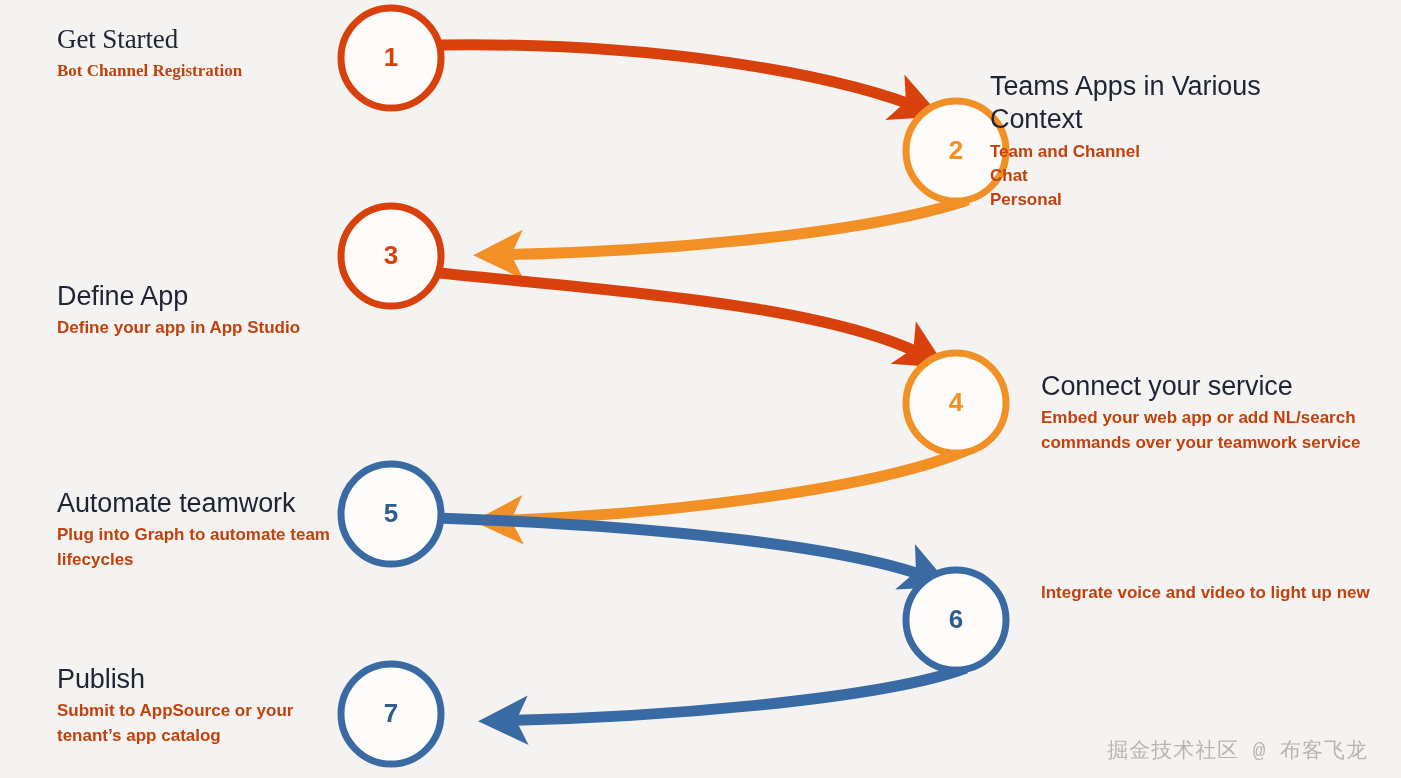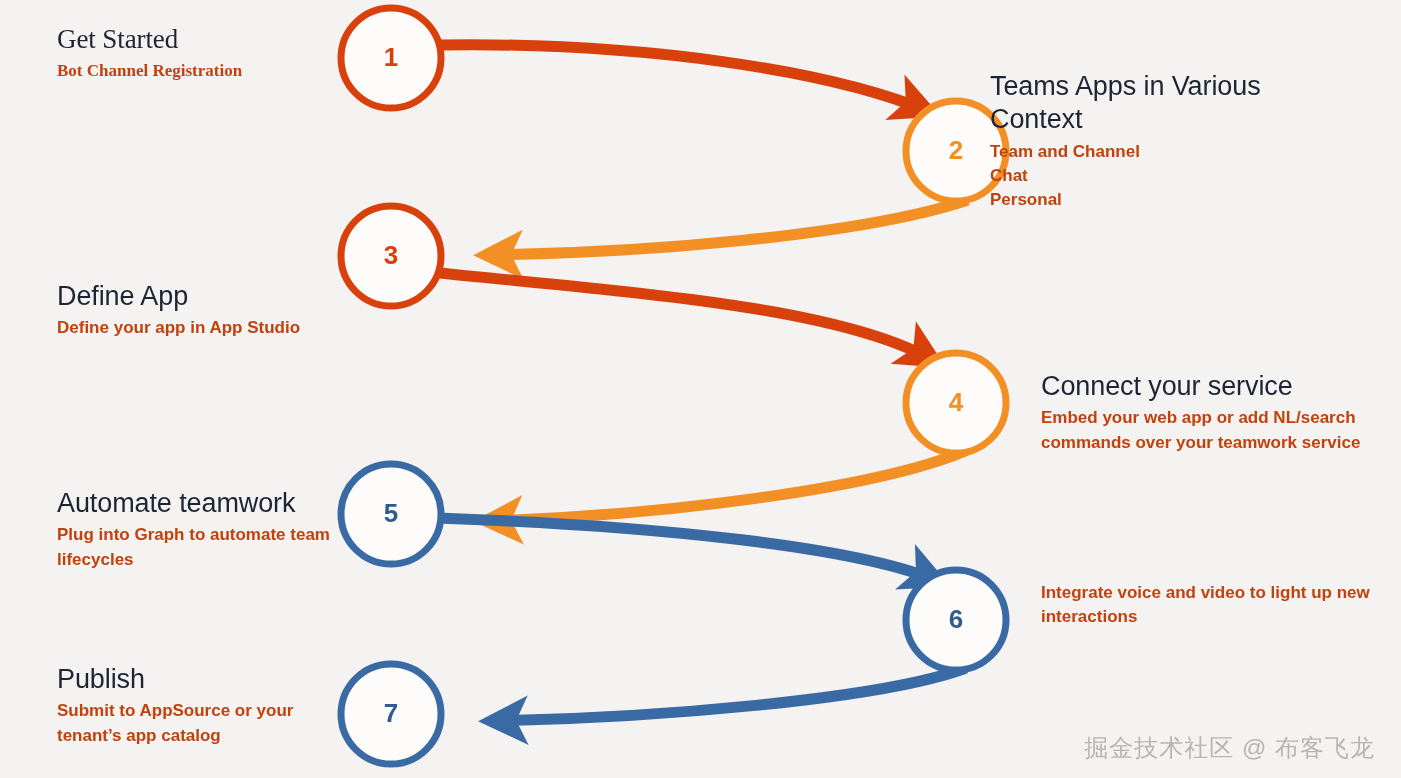--- a/index.html
+++ b/index.html
@@ -45,25 +45,25 @@
     font-size: 17px;
     font-weight: 700;
     color: #c2410c;
     line-height: 1.42;
     margin-top: 3px;
     white-space: pre-line;
   }
   .label-sub .sub-line { display: block; }
   #watermark {
     position: absolute;
-    right: 26px;
+    right: 33px;
     bottom: 14px;
-    font-size: 24px;
+    font-size: 21px;
     color: #b8b4b0;
-    font-family: Liberation Sans, sans-serif;
+    font-family: Liberation Mono, monospace;
     letter-spacing: 1px;
     user-select: none;
   }
 </style>
 </head>
 <body style="background: rgb(245, 243, 241);">
 
 <div id="stage" style="background: rgb(245, 243, 241);">
 
   <svg id="flow-svg" viewBox="0 0 1401 778">
@@ -146,21 +146,21 @@
     <div class="label-title">Connect your service</div>
     <div class="label-sub"><span class="sub-line">Embed your web app or add NL/search</span><span class="sub-line">commands over your teamwork service</span></div>
   </div>
 
   <div class="label-block" style="left:57px; top:487px; width:300px;">
     <div class="label-title">Automate teamwork</div>
     <div class="label-sub"><span class="sub-line">Plug into Graph to automate team</span><span class="sub-line">lifecycles</span></div>
   </div>
 
   <div class="label-block" style="left:1041px; top:578px; width:350px;">
-    <div class="label-sub"><span class="sub-line">Integrate voice and video to light up new</span><span class="sub-line">interactions</span></div>
+    <div class="label-sub"><span class="sub-line">Integrate voice and video to light up new</span></div>
   </div>
 
   <div class="label-block" style="left:57px; top:663px; width:290px;">
     <div class="label-title">Publish</div>
     <div class="label-sub"><span class="sub-line">Submit to AppSource or your</span><span class="sub-line">tenant’s app catalog</span></div>
   </div>
 
   <div id="watermark" style="color: rgb(184, 180, 176);">掘金技术社区 @ 布客飞龙</div>
 
 </div>

